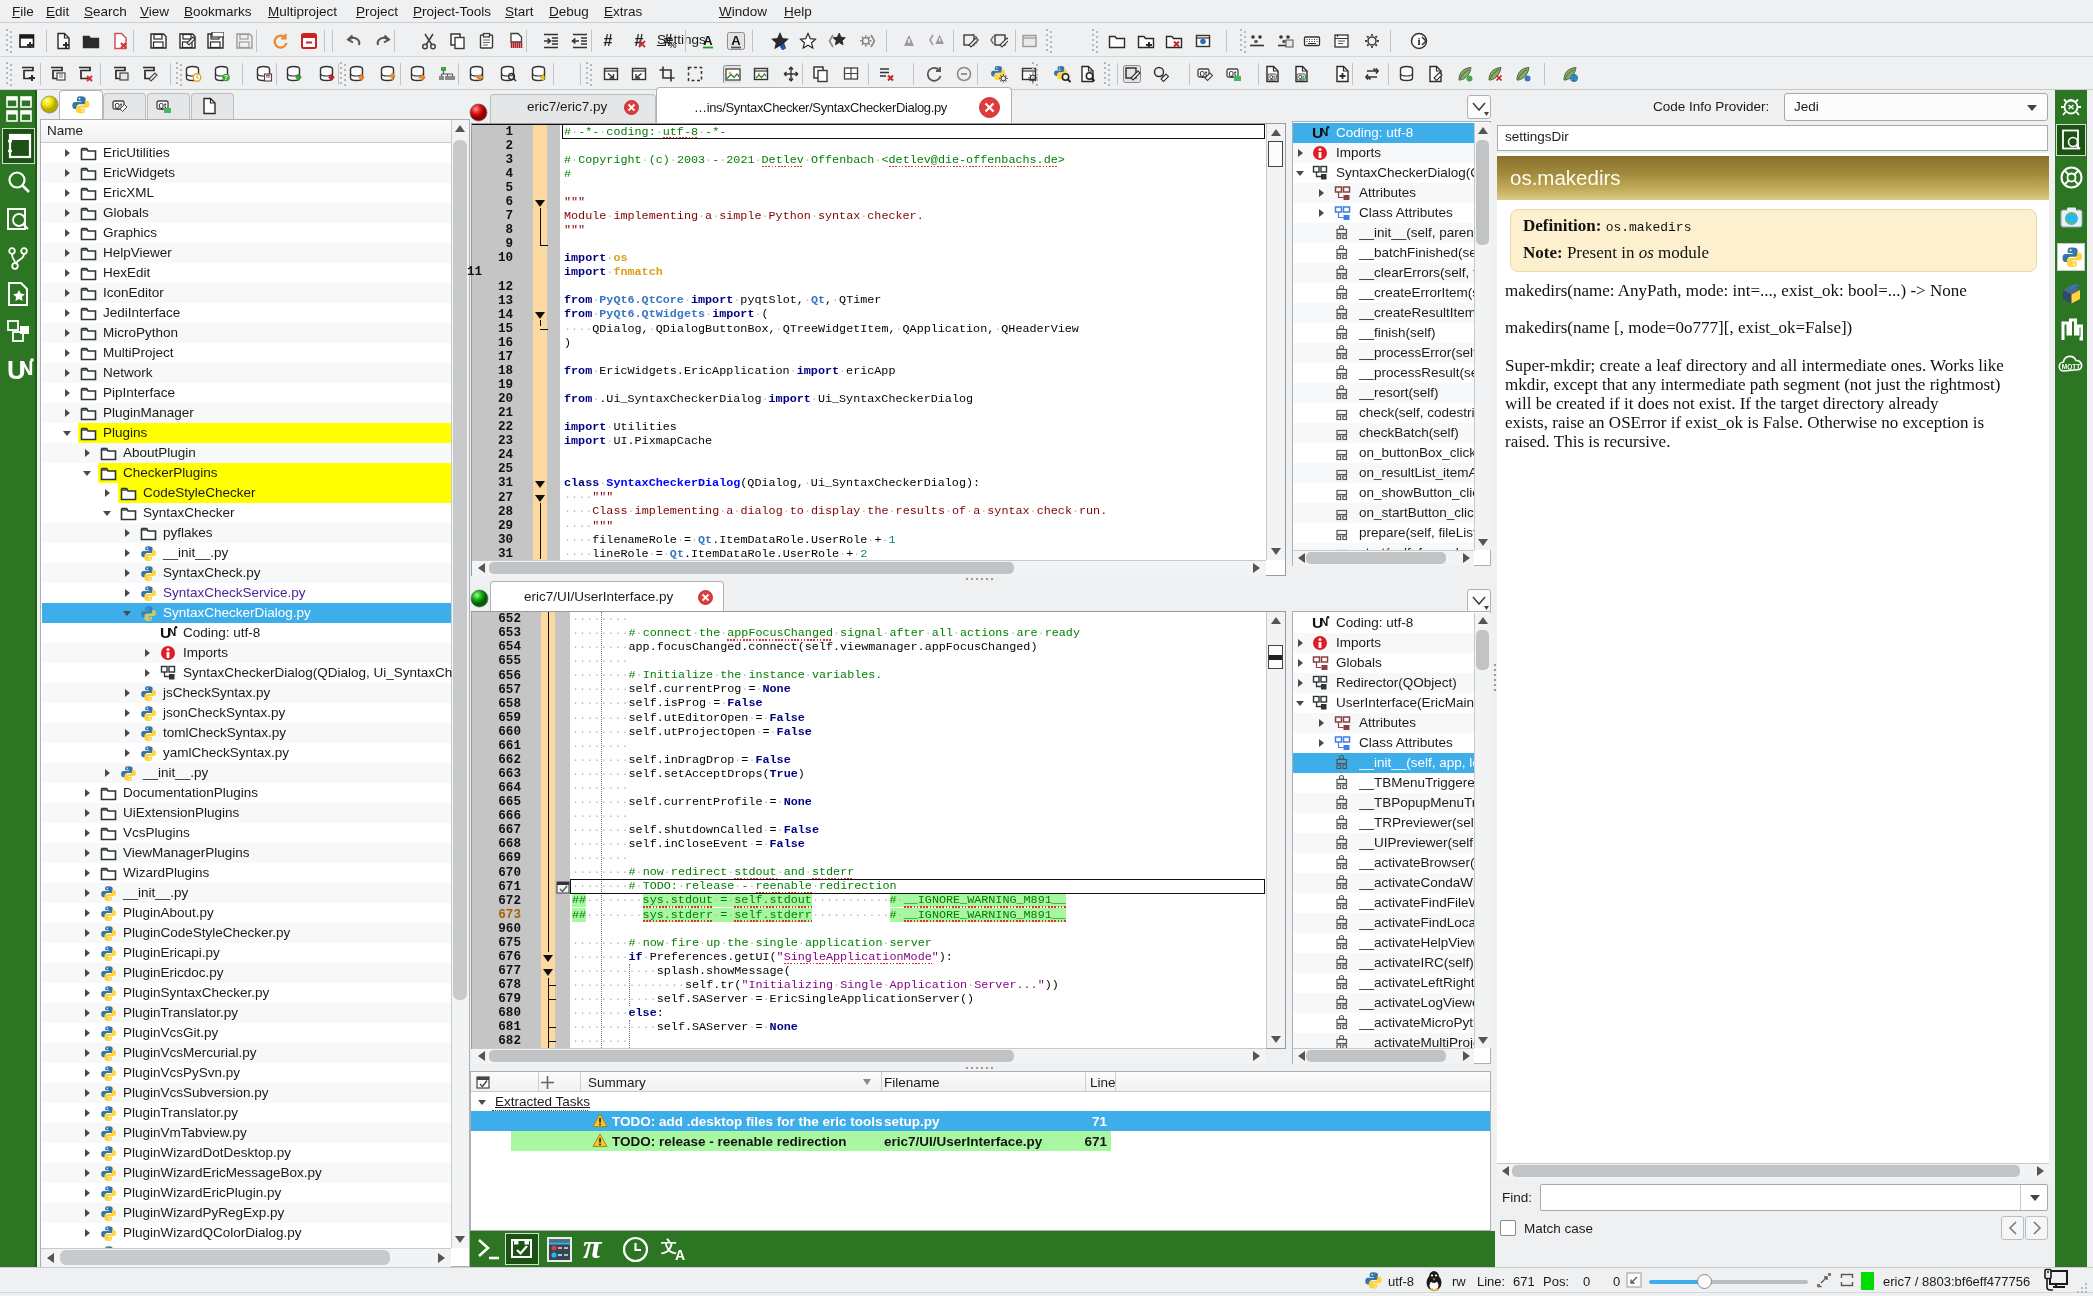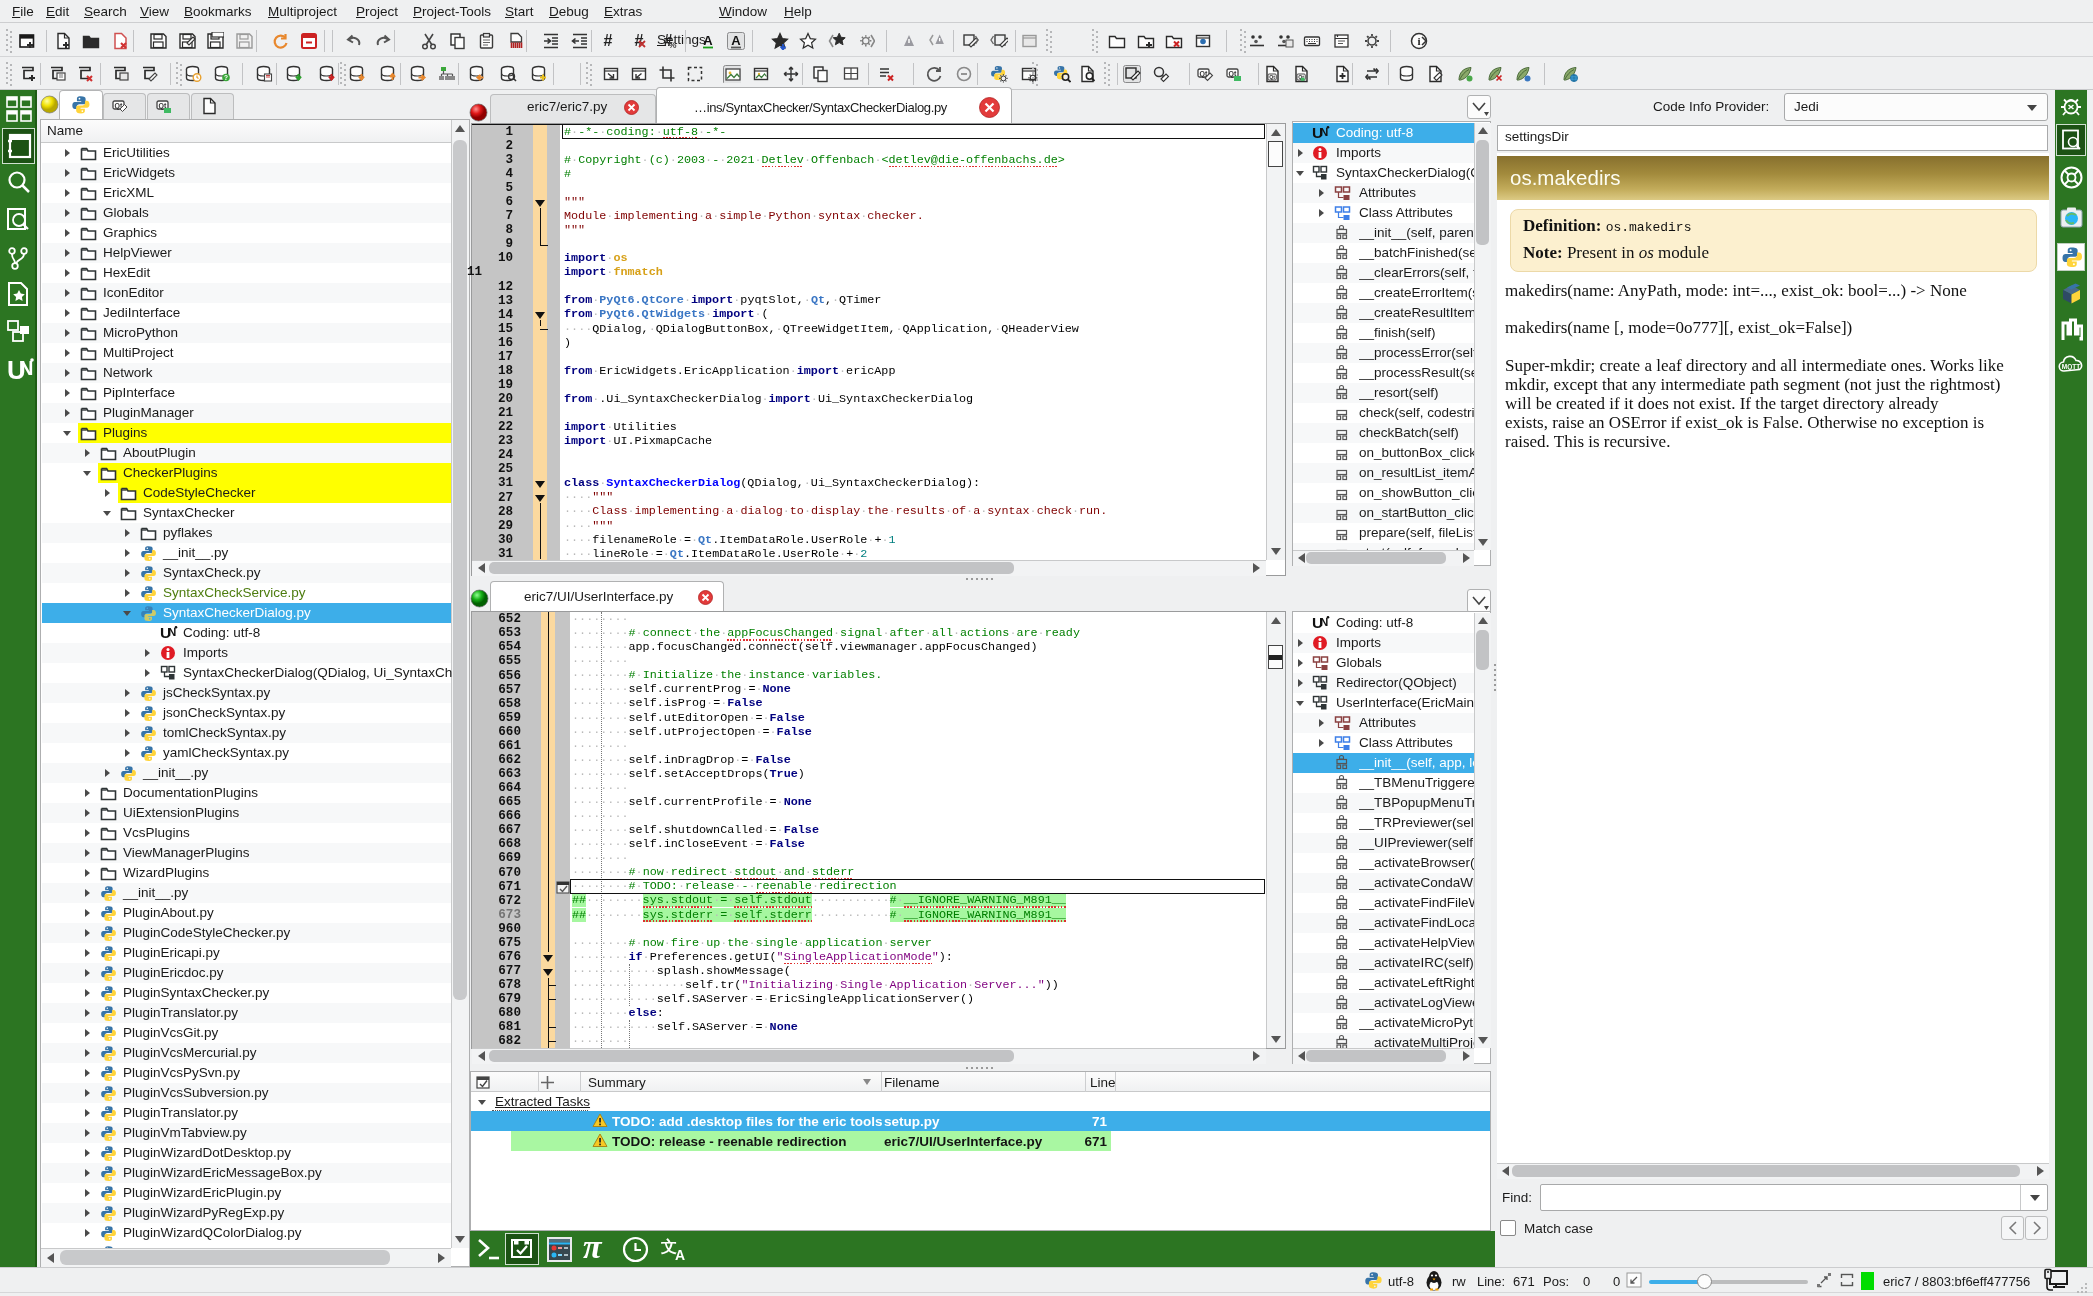--- a/index.html
+++ b/index.html
@@ -977,21 +977,21 @@
 <div style="position:absolute;left:42px;top:583px;width:409px;height:20px;background:#ffffff"></div>
 <svg style="position:absolute;left:122px;top:588px" width="10" height="10" viewBox="0 0 10 10">
     <path d="M3 1 L8 5 L3 9 z" fill="#4a4a4a"></path>
   </svg>
 <svg style="position:absolute;left:140px;top:585px" width="17" height="17" viewBox="0 0 17 17">
     <g transform="translate(0,0) scale(0.95)">
       <path d="M8.8 1.2 c-3.2 0 -3.4 1.4 -3.4 2.4 v2 h3.9 v0.8 H3.6 c-1.6 0 -2.4 1.2 -2.4 3.1 0 1.9 0.8 3.3 2.4 3.3 h1.6 v-1.9 c0 -1.4 1.1 -2.4 2.5 -2.4 h3.8 c1.1 0 1.8 -0.8 1.8 -1.9 V3.6 c0 -1.5 -1.2 -2.4 -4.5 -2.4 z m-1.1 1.4 a0.8 0.8 0 1 1 0 1.6 a0.8 0.8 0 0 1 0 -1.6 z" fill="#3774a8"></path>
       <path d="M9.2 16.8 c3.2 0 3.4 -1.4 3.4 -2.4 v-2 H8.7 v-0.8 h5.7 c1.6 0 2.4 -1.2 2.4 -3.1 0 -1.9 -0.8 -3.3 -2.4 -3.3 h-1.6 v1.9 c0 1.4 -1.1 2.4 -2.5 2.4 H6.5 c-1.1 0 -1.8 0.8 -1.8 1.9 v3 c0 1.5 1.2 2.4 4.5 2.4 z m1.1 -1.4 a0.8 0.8 0 1 1 0 -1.6 a0.8 0.8 0 0 1 0 1.6 z" fill="#ffd43b"></path>
     </g>
   </svg>
-<div style="position:absolute;left:163px;top:585px;font:normal 13.5px 'Liberation Sans',sans-serif;color:#4d7c0f;white-space:pre;">SyntaxCheckService.py</div>
+<div style="position:absolute;left:163px;top:585px;font:normal 13.5px 'Liberation Sans',sans-serif;color:#4c1d95;white-space:pre;">SyntaxCheckService.py</div>
 <div style="position:absolute;left:42px;top:603px;width:409px;height:20px;background:#3daee9"></div>
 <svg style="position:absolute;left:122px;top:608px" width="10" height="10" viewBox="0 0 10 10">
     <path d="M1 3 L9 3 L5 8 z" fill="#4a4a4a"></path>
   </svg>
 <svg style="position:absolute;left:140px;top:605px" width="17" height="17" viewBox="0 0 17 17">
     <g opacity="0.75">
       <g transform="translate(0,0) scale(0.95)">
         <path d="M8.8 1.2 c-3.2 0 -3.4 1.4 -3.4 2.4 v2 h3.9 v0.8 H3.6 c-1.6 0 -2.4 1.2 -2.4 3.1 0 1.9 0.8 3.3 2.4 3.3 h1.6 v-1.9 c0 -1.4 1.1 -2.4 2.5 -2.4 h3.8 c1.1 0 1.8 -0.8 1.8 -1.9 V3.6 c0 -1.5 -1.2 -2.4 -4.5 -2.4 z m-1.1 1.4 a0.8 0.8 0 1 1 0 1.6 a0.8 0.8 0 0 1 0 -1.6 z" fill="#3774a8"></path>
         <path d="M9.2 16.8 c3.2 0 3.4 -1.4 3.4 -2.4 v-2 H8.7 v-0.8 h5.7 c1.6 0 2.4 -1.2 2.4 -3.1 0 -1.9 -0.8 -3.3 -2.4 -3.3 h-1.6 v1.9 c0 1.4 -1.1 2.4 -2.5 2.4 H6.5 c-1.1 0 -1.8 0.8 -1.8 1.9 v3 c0 1.5 1.2 2.4 4.5 2.4 z m1.1 -1.4 a0.8 0.8 0 1 1 0 -1.6 a0.8 0.8 0 0 1 0 1.6 z" fill="#ffd43b"></path>
       </g>
@@ -1486,21 +1486,21 @@
 <div style="position:absolute;left:475px;top:767.0px;width:46px;text-align:right;font:700 12.6px 'Liberation Mono',monospace;color:#111">663</div>
 <div style="position:absolute;left:475px;top:781.0px;width:46px;text-align:right;font:700 12.6px 'Liberation Mono',monospace;color:#111">664</div>
 <div style="position:absolute;left:475px;top:795.1px;width:46px;text-align:right;font:700 12.6px 'Liberation Mono',monospace;color:#111">665</div>
 <div style="position:absolute;left:475px;top:809.2px;width:46px;text-align:right;font:700 12.6px 'Liberation Mono',monospace;color:#111">666</div>
 <div style="position:absolute;left:475px;top:823.2px;width:46px;text-align:right;font:700 12.6px 'Liberation Mono',monospace;color:#111">667</div>
 <div style="position:absolute;left:475px;top:837.3px;width:46px;text-align:right;font:700 12.6px 'Liberation Mono',monospace;color:#111">668</div>
 <div style="position:absolute;left:475px;top:851.4px;width:46px;text-align:right;font:700 12.6px 'Liberation Mono',monospace;color:#111">669</div>
 <div style="position:absolute;left:475px;top:865.5px;width:46px;text-align:right;font:700 12.6px 'Liberation Mono',monospace;color:#111">670</div>
 <div style="position:absolute;left:475px;top:879.5px;width:46px;text-align:right;font:700 12.6px 'Liberation Mono',monospace;color:#111">671</div>
 <div style="position:absolute;left:475px;top:893.6px;width:46px;text-align:right;font:700 12.6px 'Liberation Mono',monospace;color:#111">672</div>
-<div style="position:absolute;left:475px;top:907.7px;width:46px;text-align:right;font:700 12.6px 'Liberation Mono',monospace;color:#737373">673</div>
+<div style="position:absolute;left:475px;top:907.7px;width:46px;text-align:right;font:700 12.6px 'Liberation Mono',monospace;color:#a16207">673</div>
 <div style="position:absolute;left:475px;top:921.7px;width:46px;text-align:right;font:700 12.6px 'Liberation Mono',monospace;color:#111">960</div>
 <div style="position:absolute;left:475px;top:935.8px;width:46px;text-align:right;font:700 12.6px 'Liberation Mono',monospace;color:#111">675</div>
 <div style="position:absolute;left:475px;top:949.9px;width:46px;text-align:right;font:700 12.6px 'Liberation Mono',monospace;color:#111">676</div>
 <div style="position:absolute;left:475px;top:964.0px;width:46px;text-align:right;font:700 12.6px 'Liberation Mono',monospace;color:#111">677</div>
 <div style="position:absolute;left:475px;top:978.0px;width:46px;text-align:right;font:700 12.6px 'Liberation Mono',monospace;color:#111">678</div>
 <div style="position:absolute;left:475px;top:992.1px;width:46px;text-align:right;font:700 12.6px 'Liberation Mono',monospace;color:#111">679</div>
 <div style="position:absolute;left:475px;top:1006.2px;width:46px;text-align:right;font:700 12.6px 'Liberation Mono',monospace;color:#111">680</div>
 <div style="position:absolute;left:475px;top:1020.2px;width:46px;text-align:right;font:700 12.6px 'Liberation Mono',monospace;color:#111">681</div>
 <div style="position:absolute;left:475px;top:1034.3px;width:46px;text-align:right;font:700 12.6px 'Liberation Mono',monospace;color:#111">682</div>
 <div style="position:absolute;left:601px;top:612px;width:1px;height:436px;background:transparent;border-left:1px dotted #777"></div>

